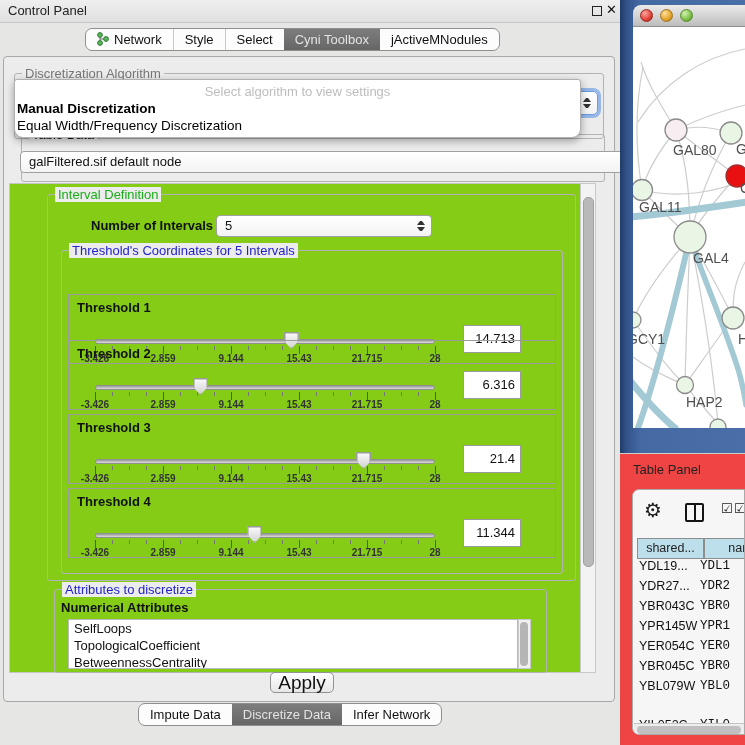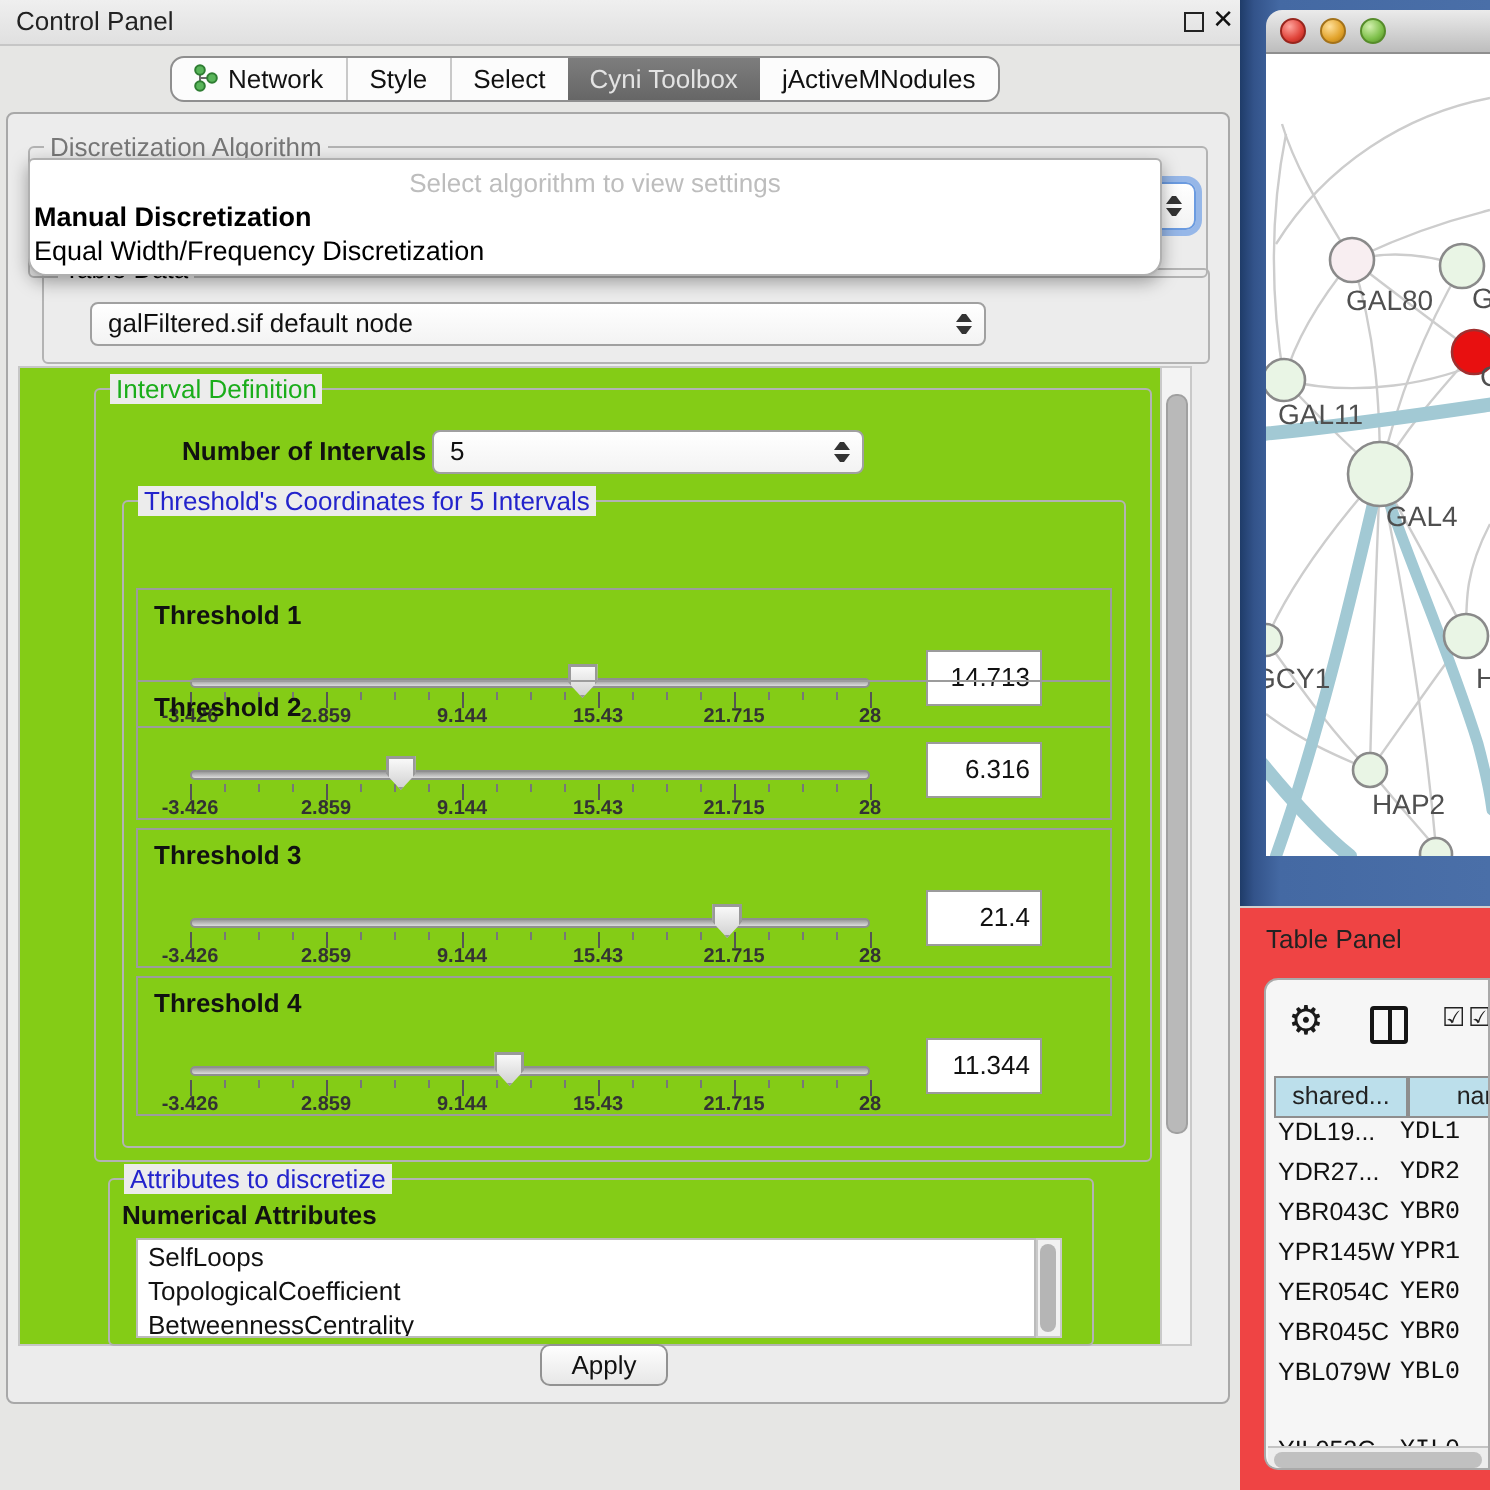--- a/index.html
+++ b/index.html
@@ -51,21 +51,21 @@
   .ticks i{position:absolute;top:0;width:1px;height:8px;background:#555;}
   .tlab{position:absolute;top:14px;transform:translateX(-50%);font-size:10px;font-weight:bold;color:#333;white-space:nowrap;}
   .thumb{position:absolute;top:-7px;width:15px;height:17px;background:linear-gradient(180deg,#fdfdfd,#cfcfcf);clip-path:polygon(0 0,100% 0,100% 52%,50% 100%,0 52%);box-shadow:inset 0 0 0 1.5px #999;}
   .thr-value{position:absolute;left:394px;top:30px;width:58px;height:28px;background:#fff;border:1px solid #9b9b9b;box-sizing:border-box;font-size:13px;color:#111;text-align:right;line-height:26px;padding-right:5px;}
 
   .listbox{position:absolute;background:#fff;border:1px solid #bbb;box-sizing:border-box;overflow:hidden;}
   .listbox div{font-size:13px;color:#111;padding-left:5px;line-height:17px;white-space:nowrap;}
   .lsb{position:absolute;width:13px;background:#f1f1f1;border:1px solid #c9c9c9;box-sizing:border-box;}
   .lsb .th{position:absolute;left:1px;top:2px;width:8px;height:44px;background:#b5b5b5;border-radius:4px;}
 
-  .btn{position:absolute;background:linear-gradient(#fefefe,#e7e7e7);border:1px solid #929292;border-radius:5px;font-size:13px;color:#111;text-align:center;line-height:19px;box-sizing:border-box;}
+  .btn{position:absolute;background:linear-gradient(#fefefe,#e7e7e7);border:1px solid #929292;border-radius:5px;font-size:19px;color:#111;text-align:center;line-height:19px;box-sizing:border-box;}
 
   
   .blue-bg{position:absolute;left:620px;top:0;width:125px;height:453px;background:linear-gradient(90deg,#1f3c69 0,#33538a 7px,#4469a3 20px,#4a6fa8 100%);}
   .net-window{position:absolute;left:633px;top:5px;width:112px;height:423px;border-radius:8px 0 0 0;overflow:hidden;}
   .net-titlebar{position:absolute;left:0;top:0;right:0;height:22px;background:linear-gradient(#ebebeb,#bdbdbd);border-bottom:1px solid #8f8f8f;box-sizing:border-box;}
   .light{position:absolute;top:4px;width:13px;height:13px;border-radius:50%;box-sizing:border-box;}
   .light.red{left:7px;background:radial-gradient(circle at 35% 30%,#ffa49d,#e04339 60%,#a81d14);border:1px solid #98251d;}
   .light.yel{left:27px;background:radial-gradient(circle at 35% 30%,#ffe09a,#e2a32b 60%,#b07812);border:1px solid #a3721a;}
   .light.grn{left:47px;background:radial-gradient(circle at 35% 30%,#d2f0ae,#7dbf49 60%,#4f8722);border:1px solid #568c2a;}
   .net-canvas{position:absolute;left:0;top:22px;right:0;bottom:0;background:#fff;}
@@ -120,21 +120,21 @@
 
     <div class="popup">
       <div class="hint">Select algorithm to view settings</div>
       <div class="opt1">Manual Discretization</div>
       <div class="opt2">Equal Width/Frequency Discretization</div>
     </div>
 
     <div class="group" style="left:17px;top:77px;width:582px;height:46px;">
       <span class="gtitle">Table Data</span>
     </div>
-    <div class="combo" style="left:41px;top:94px;width:448px;height:22px;">
+    <div class="combo" style="left:16px;top:94px;width:664px;height:22px;">
       <span>galFiltered.sif default node</span>
       <span class="spin"></span>
     </div>
 
     <div class="viewport">
 
       <div class="group" style="left:37px;top:10px;width:527px;height:385px;">
         <span class="gtitle green">Interval Definition</span>
 
         <span class="bold13" style="left:43px;top:23px;">Number of Intervals</span>
@@ -254,20 +254,25 @@
       </div>
     </div>
 
     <div class="vsb">
         <div class="th"></div>
       </div>
 
     <div class="btn" style="left:266px;top:615px;width:64px;height:21px;">Apply</div>
   </div>
 
+  <div class="tabbar" style="left:138px;top:703px;">
+    <div class="tab"><span>Impute Data</span></div>
+    <div class="tab sel"><span>Discretize Data</span></div>
+    <div class="tab"><span>Infer Network</span></div>
+  </div>
 
   <div class="blue-bg"></div>
 
   <div class="net-window">
     <div class="net-titlebar">
       <span class="light red"></span>
       <span class="light yel"></span>
       <span class="light grn"></span>
     </div>
     <div class="net-canvas">

